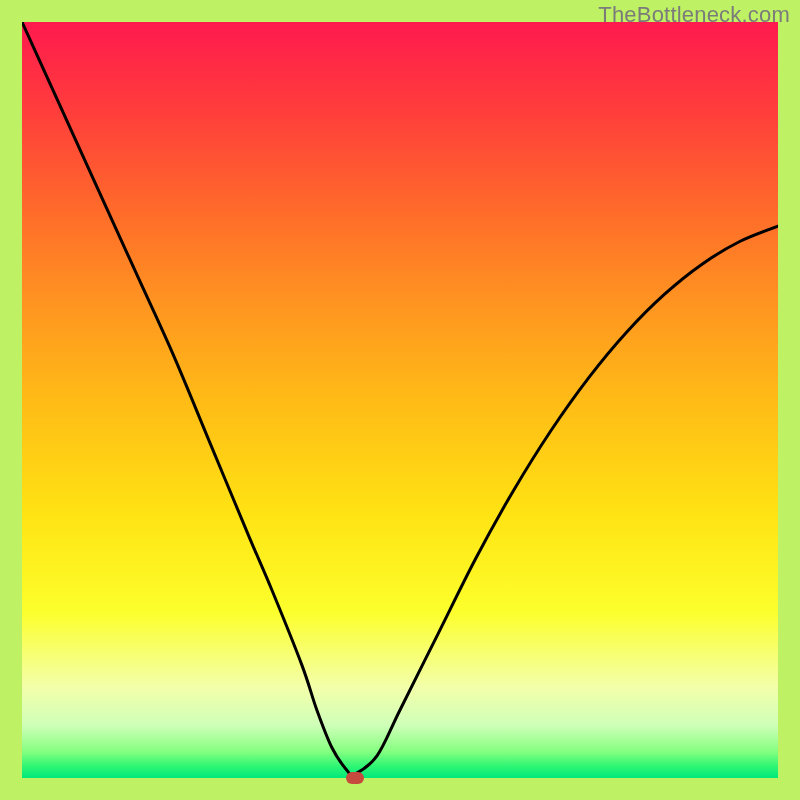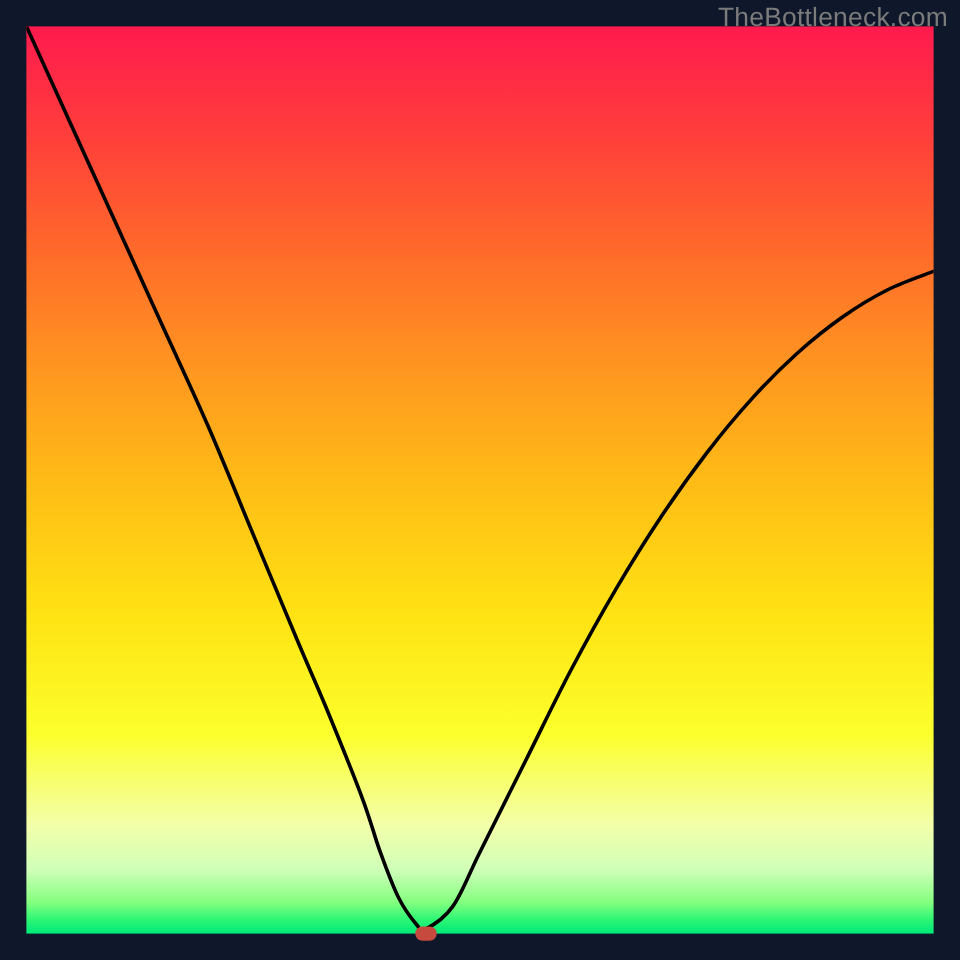--- a/index.html
+++ b/index.html
@@ -8,21 +8,21 @@
     width: 800px;
     height: 800px;
     background: #000;
     font-family: Arial, Helvetica, sans-serif;
     overflow: hidden;
   }
   .frame {
     position: relative;
     width: 800px;
     height: 800px;
-    background: #0f172a;
+    background: #bef264;
   }
   .plot-area {
     position: absolute;
     left: 22px;
     top: 22px;
     width: 756px;
     height: 756px;
     background: linear-gradient(
       to bottom,
       #ff1a4e 0%,

